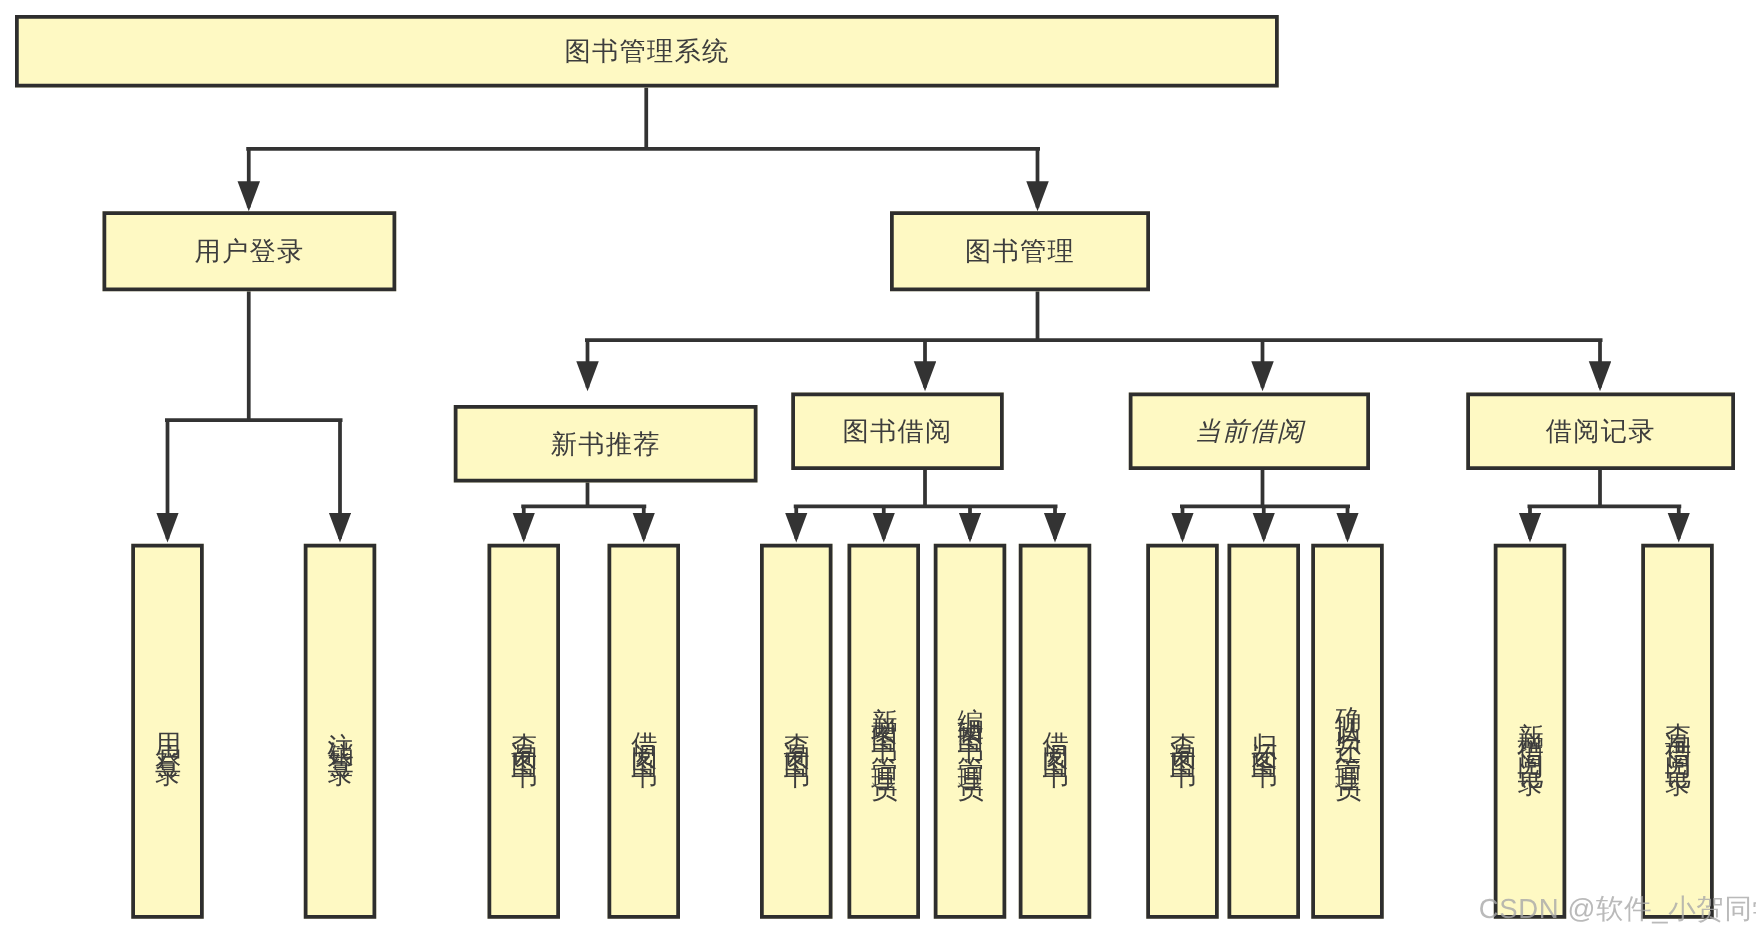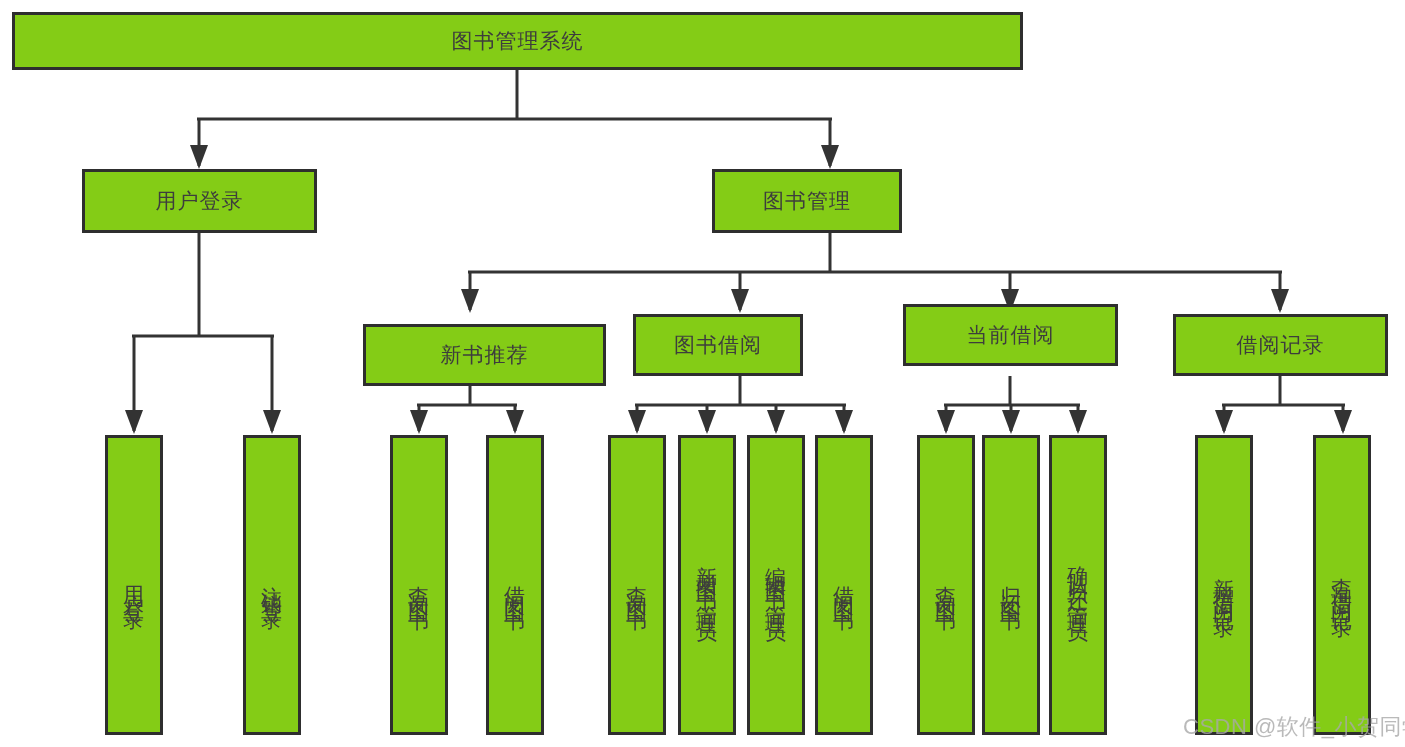--- a/index.html
+++ b/index.html
@@ -13,21 +13,21 @@
     overflow: hidden;
   }
   #connectors {
     position: absolute;
     left: 0; top: 0;
     width: 1405px; height: 747px;
   }
   #connectors line { stroke: #333333; stroke-width: 3; }
   .box {
     position: absolute;
-    background: #84cc16;
+    background: #fef9c3;
     border: 3px solid #2e2e2e;
     display: flex;
     align-items: center;
     justify-content: center;
     color: #3d3d3d;
     font-size: 21px;
     letter-spacing: 1px;
     text-align: right;
   }
   .leaf .vtext {
@@ -103,31 +103,31 @@
     <line x1="1343" y1="405" x2="1343" y2="431" marker-end="url(#arrow)"></line>
   </svg>
 
   <div class="box" style="left:12px; top:12px; width:1011px; height:58px;">
     <span>图书管理系统</span>
   </div>
 
   <div class="box" style="left:82px; top:169px; width:235px; height:64px;">
     <span>用户登录</span>
   </div>
-  <div class="box" style="left:712px; top:169px; width:190px; height:64px;">
+  <div class="box" style="left:712px; top:169px; width:208px; height:64px;">
     <span>图书管理</span>
   </div>
 
   <div class="box" style="left:363px; top:324px; width:243px; height:62px;">
     <span>新书推荐</span>
   </div>
   <div class="box" style="left:633px; top:314px; width:170px; height:62px;">
     <span>图书借阅</span>
   </div>
-  <div class="box" style="left:903px; top:304px; width:215px; height:62px;">
+  <div class="box" style="left:903px; top:314px; width:193px; height:62px;font-style:italic;">
     <span>当前借阅</span>
   </div>
   <div class="box" style="left:1173px; top:314px; width:215px; height:62px;">
     <span>借阅记录</span>
   </div>
 
   <div class="box leaf" style="left:105px; top:435px; width:58px; height:300px;">
     <span class="vtext">用户登录</span>
   </div>
   <div class="box leaf" style="left:243px; top:435px; width:58px; height:300px;">

